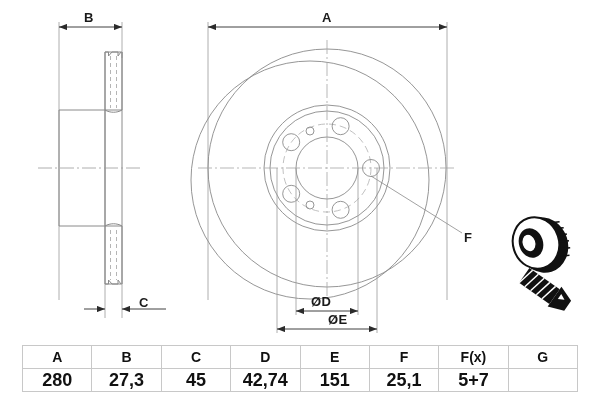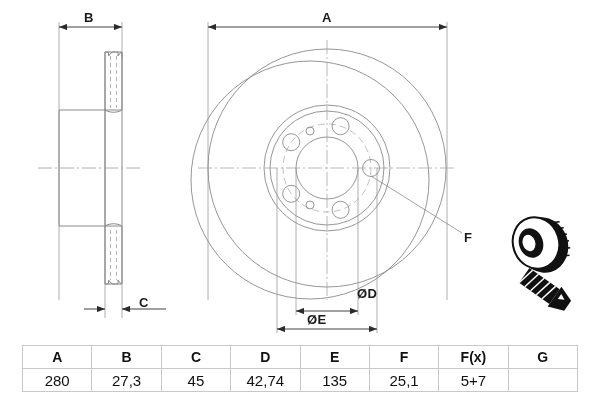--- a/index.html
+++ b/index.html
@@ -49,22 +49,22 @@
     text-align: center;
     vertical-align: middle;
     color: #111111;
     padding: 0;
   }
   #spec-table tr.header-row td {
     font-size: 14px;
     font-weight: 700;
   }
   #spec-table tr.value-row td {
-    font-size: 15px;
-    font-weight: 400;
+    font-size: 18px;
+    font-weight: 700;
   }
 </style>
 </head>
 <body>
 
 <div id="sheet">
 
   <svg id="drawing-svg" viewBox="0 0 600 400" xmlns="http://www.w3.org/2000/svg">
     <defs>
       <marker id="arrL" markerWidth="9" markerHeight="7" refX="0" refY="3.5" orient="auto">
@@ -203,44 +203,44 @@
       </g>
     </g>
   </svg>
 
   <div class="dim-label" style="left:84px; top:10px;">B</div>
 
   <div class="dim-label" style="left:139px; top:295px;">C</div>
 
   <div class="dim-label" style="left:322px; top:10px;">A</div>
 
-  <div class="dim-label" style="left:311px; top:286px;margin-left:46px;">ØD</div>
-
-  <div class="dim-label" style="left:307px; top:312px;">ØE</div>
+  <div class="dim-label" style="left:311px; top:294px;">ØD</div>
+
+  <div class="dim-label" style="left:328px; top:312px;">ØE</div>
 
   <div class="dim-label" style="left:464px; top:230px;">F</div>
 
   <table id="spec-table">
     <tbody>
       <tr class="header-row">
         <td>A</td>
         <td>B</td>
         <td>C</td>
         <td>D</td>
         <td>E</td>
         <td>F</td>
         <td>F(x)</td>
         <td>G</td>
       </tr>
       <tr class="value-row">
         <td>280</td>
         <td>27,3</td>
         <td>45</td>
         <td>42,74</td>
-        <td>135</td>
+        <td>151</td>
         <td>25,1</td>
         <td>5+7</td>
         <td></td>
       </tr>
     </tbody>
   </table>
 
 </div>
 
 </body></html>

